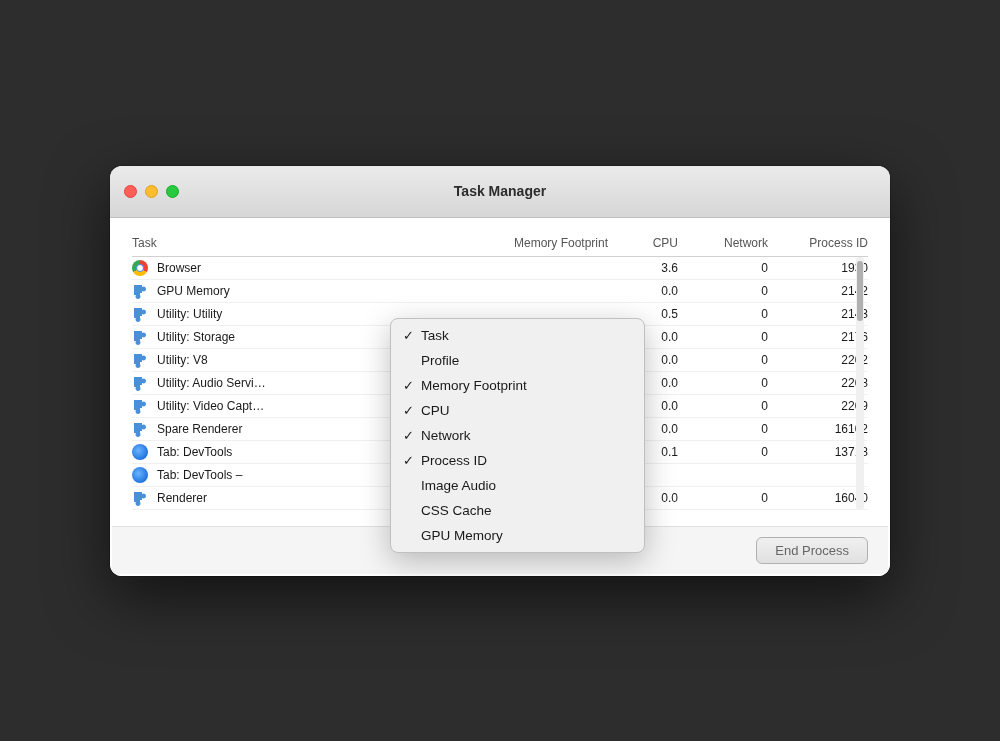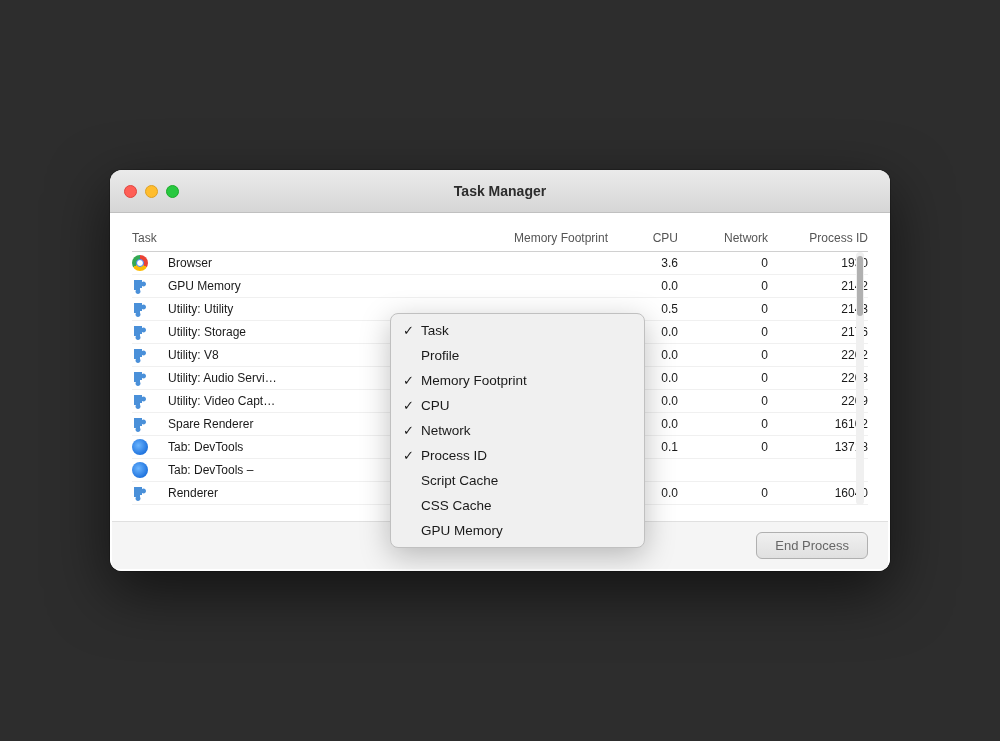--- a/index.html
+++ b/index.html
@@ -18,21 +18,21 @@
       width: 780px;
       background: #f5f5f5;
       border-radius: 12px;
       box-shadow: 0 20px 60px rgba(0,0,0,0.6), 0 0 0 1px rgba(0,0,0,0.2);
       overflow: hidden;
       position: relative;
     }
 
     .title-bar {
       background: linear-gradient(180deg, #ebebeb 0%, #d6d6d6 100%);
-      height: 43px;
+      height: 52px;
       display: flex;
       align-items: center;
       justify-content: center;
       position: relative;
       border-bottom: 1px solid #c0c0c0;
     }
 
     .title-bar-title {
       font-size: 14px;
       font-weight: 600;
@@ -98,21 +98,21 @@
     .table-cell {
       font-size: 12px;
       color: #1a1a1a;
       text-align: right;
     }
 
     .table-cell:first-child {
       text-align: left;
       display: flex;
       align-items: center;
-      gap: 20px;
+      gap: 9px;
     }
 
     
     .scroll-area {
       position: relative;
       overflow: hidden;
     }
 
     .scrollbar {
       position: absolute;
@@ -430,21 +430,21 @@
         <span class="menu-item-label">Network</span>
       </div>
 
       <div class="menu-item">
         <span class="checkmark">✓</span>
         <span class="menu-item-label">Process ID</span>
       </div>
 
       <div class="menu-item">
         <span class="checkmark"></span>
-        <span class="menu-item-label">Script Cache</span>
+        <span class="menu-item-label">Image Audio</span>
       </div>
 
 
       <div class="menu-item">
         <span class="checkmark"></span>
         <span class="menu-item-label">CSS Cache</span>
       </div>
 
       <div class="menu-item">
         <span class="checkmark"></span>

